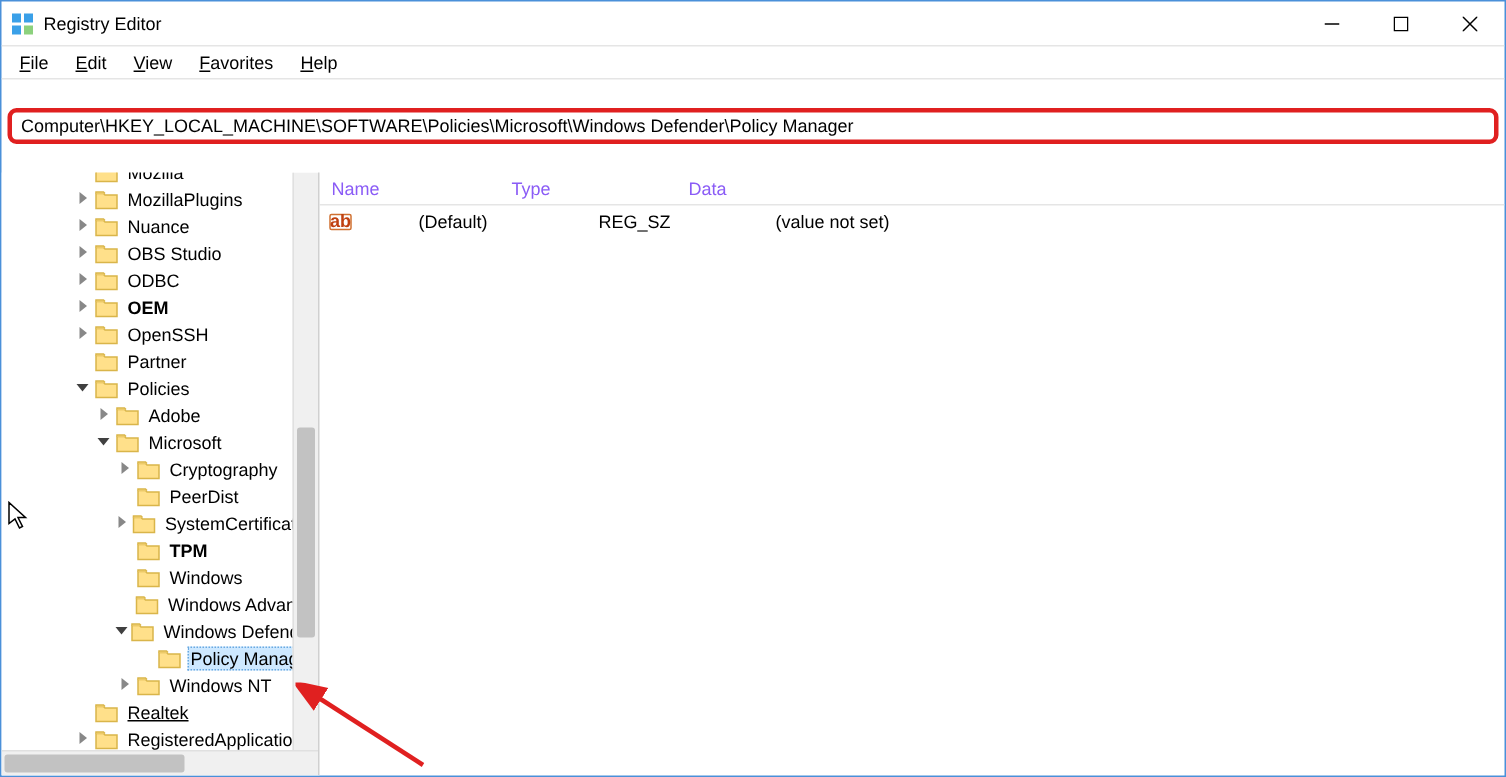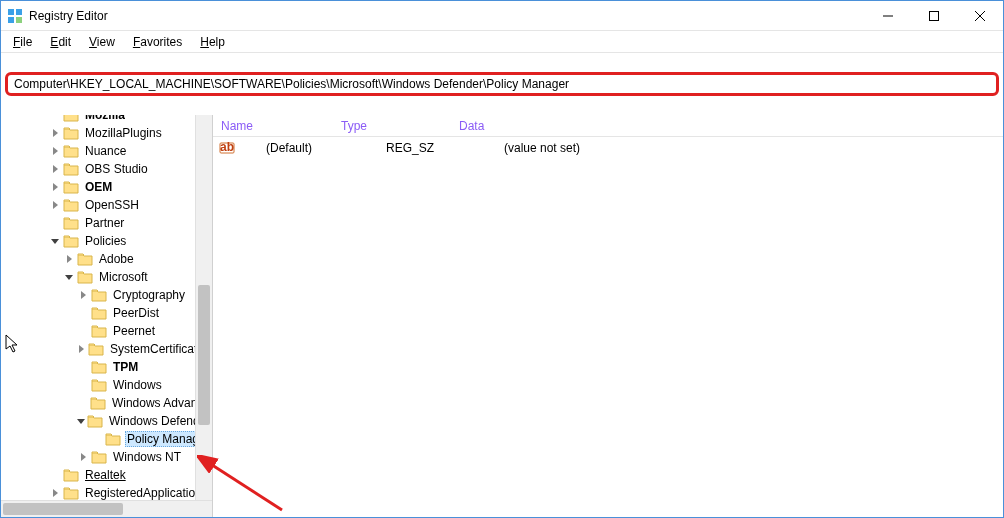--- a/index.html
+++ b/index.html
@@ -31,21 +31,21 @@
   .hscroll { position: absolute; left: 0; right: 0; bottom: 0; height: 17px; background: #f0f0f0; border-top: 1px solid #e0e0e0; }
   .hscroll .thumb { position: absolute; top: 2px; bottom: 2px; left: 2px; width: 120px; background: #c2c2c2; border-radius: 2px; }
   .list { flex: 1; display: flex; flex-direction: column; }
   .list-header { height: 22px; display: flex; align-items: center; border-bottom: 1px solid #e5e5e5; padding-left: 8px; }
   .list-header .col { color: #8b5cf6; }
   .col-name { width: 120px; }
   .col-type { width: 118px; }
   .col-data { flex: 1; }
   .list-body { flex: 1; padding: 2px 0 0 6px; }
   .list-row { height: 18px; display: flex; align-items: center; }
-  .list-row .valicon { width: 40px; height: 16px; margin-right: 7px; display: inline-flex; }
+  .list-row .valicon { width: 40px; height: 16px; margin-right: 20px; display: inline-flex; }
   .arrow { position: absolute; pointer-events: none; }
   .cursor { position: absolute; left: 4px; top: 333px; pointer-events: none; }
   svg { display: block; }
 </style>
 </head>
 <body>
 
 <div class="window">
 
   <div class="titlebar">
@@ -87,21 +87,21 @@
     <span class="menuitem"><span class="amp">H</span><span>elp</span></span>
   </div>
 
   <div class="addressbar">
     <span>Computer\HKEY_LOCAL_MACHINE\SOFTWARE\Policies\Microsoft\Windows Defender\Policy Manager</span>
   </div>
 
   <div class="content">
     <div class="tree">
       <div class="tree-inner" id="tree-inner">
-          <div class="tree-row cutoff" style="padding-left: 48px; margin-top: -9px; font-weight: bold;">
+          <div class="tree-row cutoff" style="padding-left: 48px; margin-top: -9px;">
             <span class="twisty "></span>
             <span class="folder">
               <svg width="16" height="14" viewBox="0 0 16 14">
                 <path d="M1 3 L6 3 L7 4 L15 4 L15 13 L1 13 Z" fill="#ffe08a" stroke="#d9b54a"></path>
                 <path d="M1 3 L1 2 L6 2 L7 3" fill="#ffe08a" stroke="#d9b54a"></path>
               </svg>
             </span>
             <span class="label">Mozilla</span>
           </div>
           <div class="tree-row" style="padding-left: 48px;">
@@ -126,20 +126,30 @@
           </div>
           <div class="tree-row" style="padding-left: 48px;">
             <span class="twisty closed"></span>
             <span class="folder">
               <svg width="16" height="14" viewBox="0 0 16 14">
                 <path d="M1 3 L6 3 L7 4 L15 4 L15 13 L1 13 Z" fill="#ffe08a" stroke="#d9b54a"></path>
                 <path d="M1 3 L1 2 L6 2 L7 3" fill="#ffe08a" stroke="#d9b54a"></path>
               </svg>
             </span>
             <span class="label">OBS Studio</span>
+          </div>
+          <div class="tree-row" style="padding-left: 48px;">
+            <span class="twisty closed"></span>
+            <span class="folder">
+              <svg width="16" height="14" viewBox="0 0 16 14">
+                <path d="M1 3 L6 3 L7 4 L15 4 L15 13 L1 13 Z" fill="#ffe08a" stroke="#d9b54a"></path>
+                <path d="M1 3 L1 2 L6 2 L7 3" fill="#ffe08a" stroke="#d9b54a"></path>
+              </svg>
+            </span>
+            <span class="label">ODBC</span>
           </div>
           <div class="tree-row" style="padding-left: 48px; font-weight: bold;">
             <span class="twisty closed"></span>
             <span class="folder">
               <svg width="16" height="14" viewBox="0 0 16 14">
                 <path d="M1 3 L6 3 L7 4 L15 4 L15 13 L1 13 Z" fill="#ffe08a" stroke="#d9b54a"></path>
                 <path d="M1 3 L1 2 L6 2 L7 3" fill="#ffe08a" stroke="#d9b54a"></path>
               </svg>
             </span>
             <span class="label">OEM</span>
@@ -206,30 +216,20 @@
           </div>
           <div class="tree-row" style="padding-left: 76px;">
             <span class="twisty "></span>
             <span class="folder">
               <svg width="16" height="14" viewBox="0 0 16 14">
                 <path d="M1 3 L6 3 L7 4 L15 4 L15 13 L1 13 Z" fill="#ffe08a" stroke="#d9b54a"></path>
                 <path d="M1 3 L1 2 L6 2 L7 3" fill="#ffe08a" stroke="#d9b54a"></path>
               </svg>
             </span>
             <span class="label">PeerDist</span>
-          </div>
-          <div class="tree-row" style="padding-left: 76px;">
-            <span class="twisty "></span>
-            <span class="folder">
-              <svg width="16" height="14" viewBox="0 0 16 14">
-                <path d="M1 3 L6 3 L7 4 L15 4 L15 13 L1 13 Z" fill="#ffe08a" stroke="#d9b54a"></path>
-                <path d="M1 3 L1 2 L6 2 L7 3" fill="#ffe08a" stroke="#d9b54a"></path>
-              </svg>
-            </span>
-            <span class="label">Peernet</span>
           </div>
           <div class="tree-row" style="padding-left: 76px;">
             <span class="twisty closed"></span>
             <span class="folder">
               <svg width="16" height="14" viewBox="0 0 16 14">
                 <path d="M1 3 L6 3 L7 4 L15 4 L15 13 L1 13 Z" fill="#ffe08a" stroke="#d9b54a"></path>
                 <path d="M1 3 L1 2 L6 2 L7 3" fill="#ffe08a" stroke="#d9b54a"></path>
               </svg>
             </span>
             <span class="label">SystemCertificates</span>

